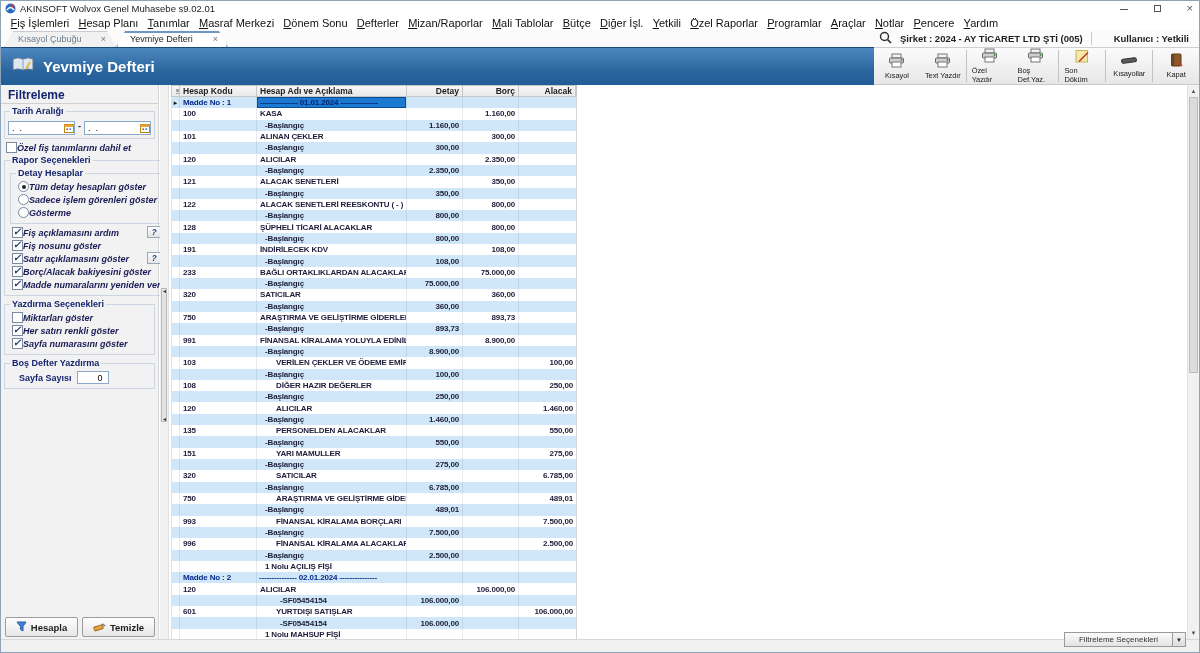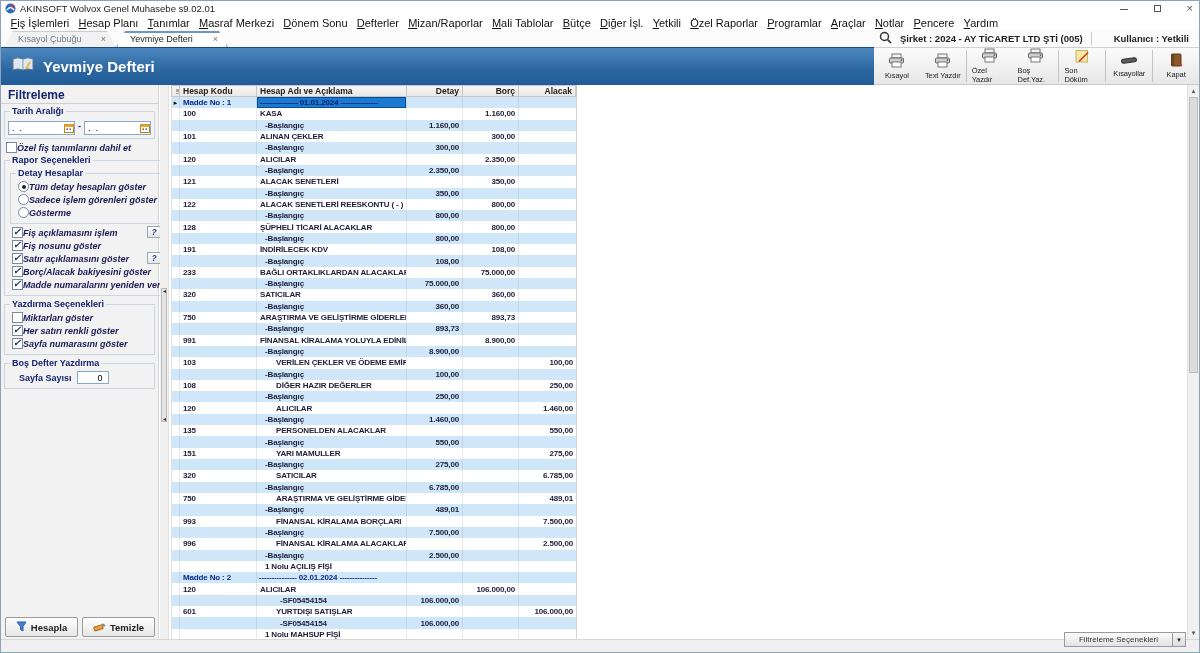--- a/index.html
+++ b/index.html
@@ -293,21 +293,21 @@
               </div>
               <div class="cbrow">
                 <span class="rb"></span>
                 <span class="cblabel">Gösterme</span>
               </div>
             </div>
         </fieldset>
         <div id="checks1">
             <div class="cbrow">
               <span class="cb on"></span>
-              <span class="cblabel">Fiş açıklamasını işlem</span>
+              <span class="cblabel">Fiş açıklamasını ardım</span>
               <span class="helpbtn">?</span>
             </div>
             <div class="cbrow">
               <span class="cb on"></span>
               <span class="cblabel">Fiş nosunu göster</span>
             </div>
             <div class="cbrow">
               <span class="cb on"></span>
               <span class="cblabel">Satır açıklamasını göster</span>
               <span class="helpbtn">?</span>

